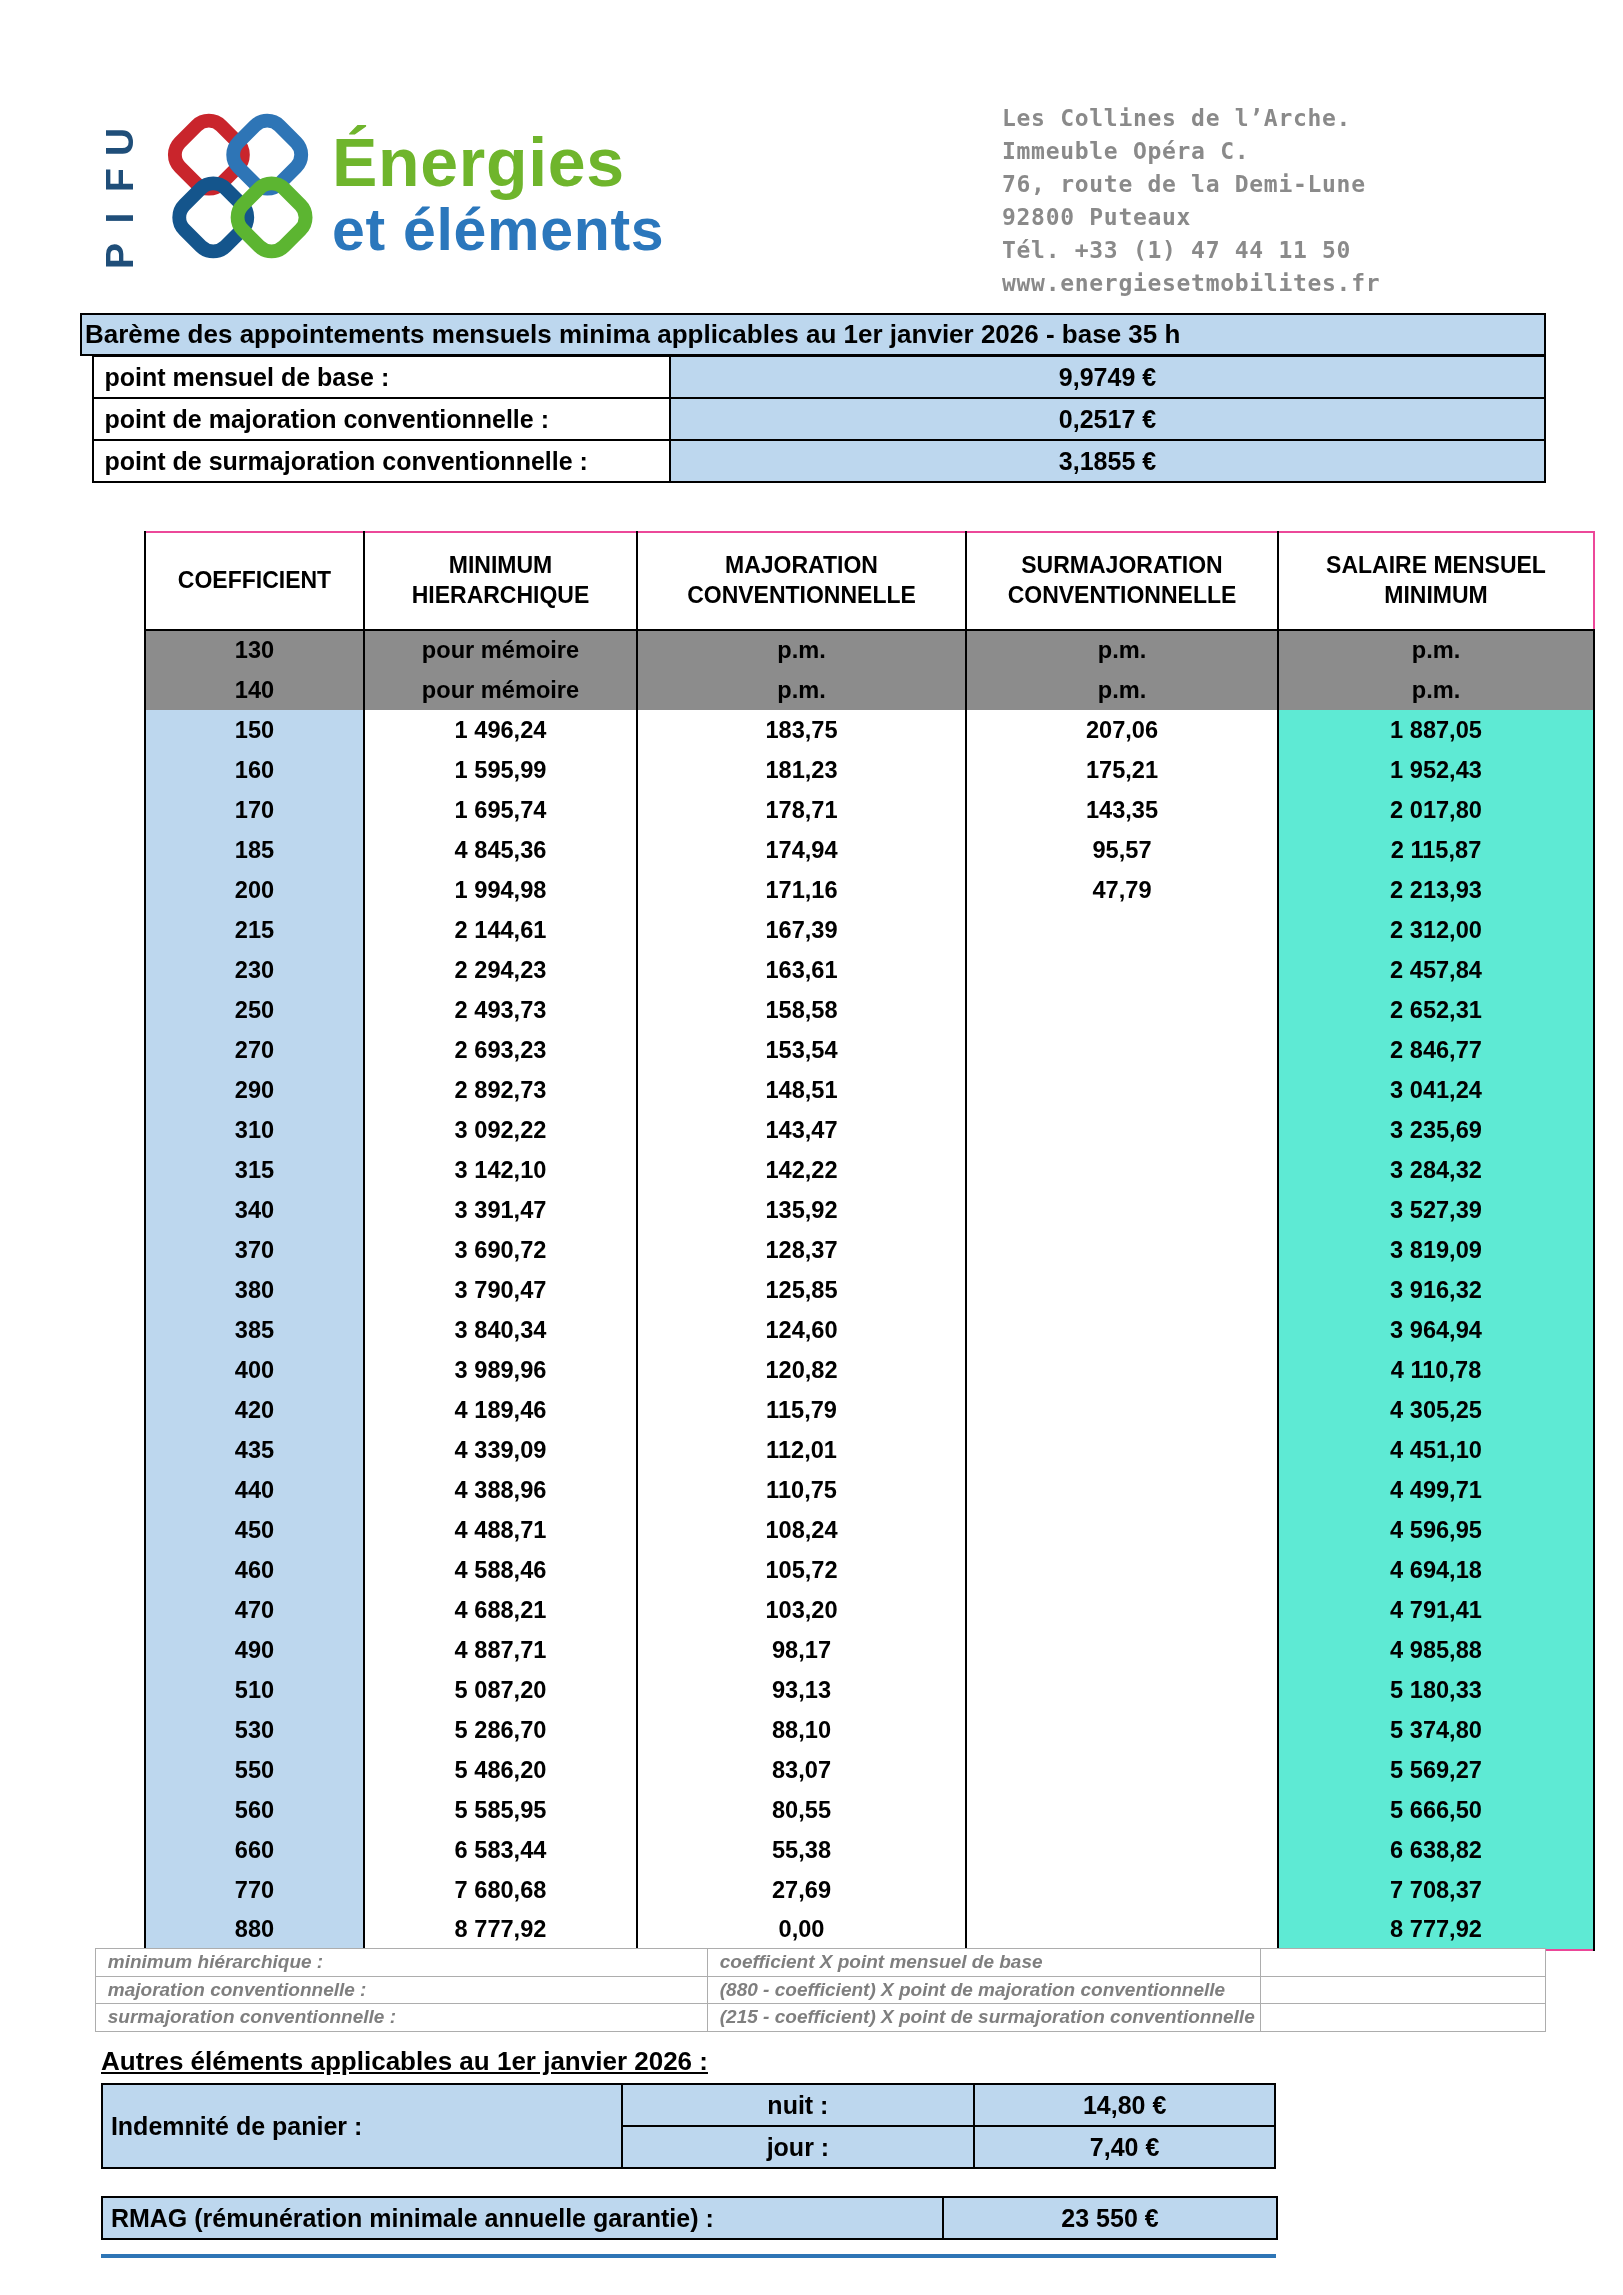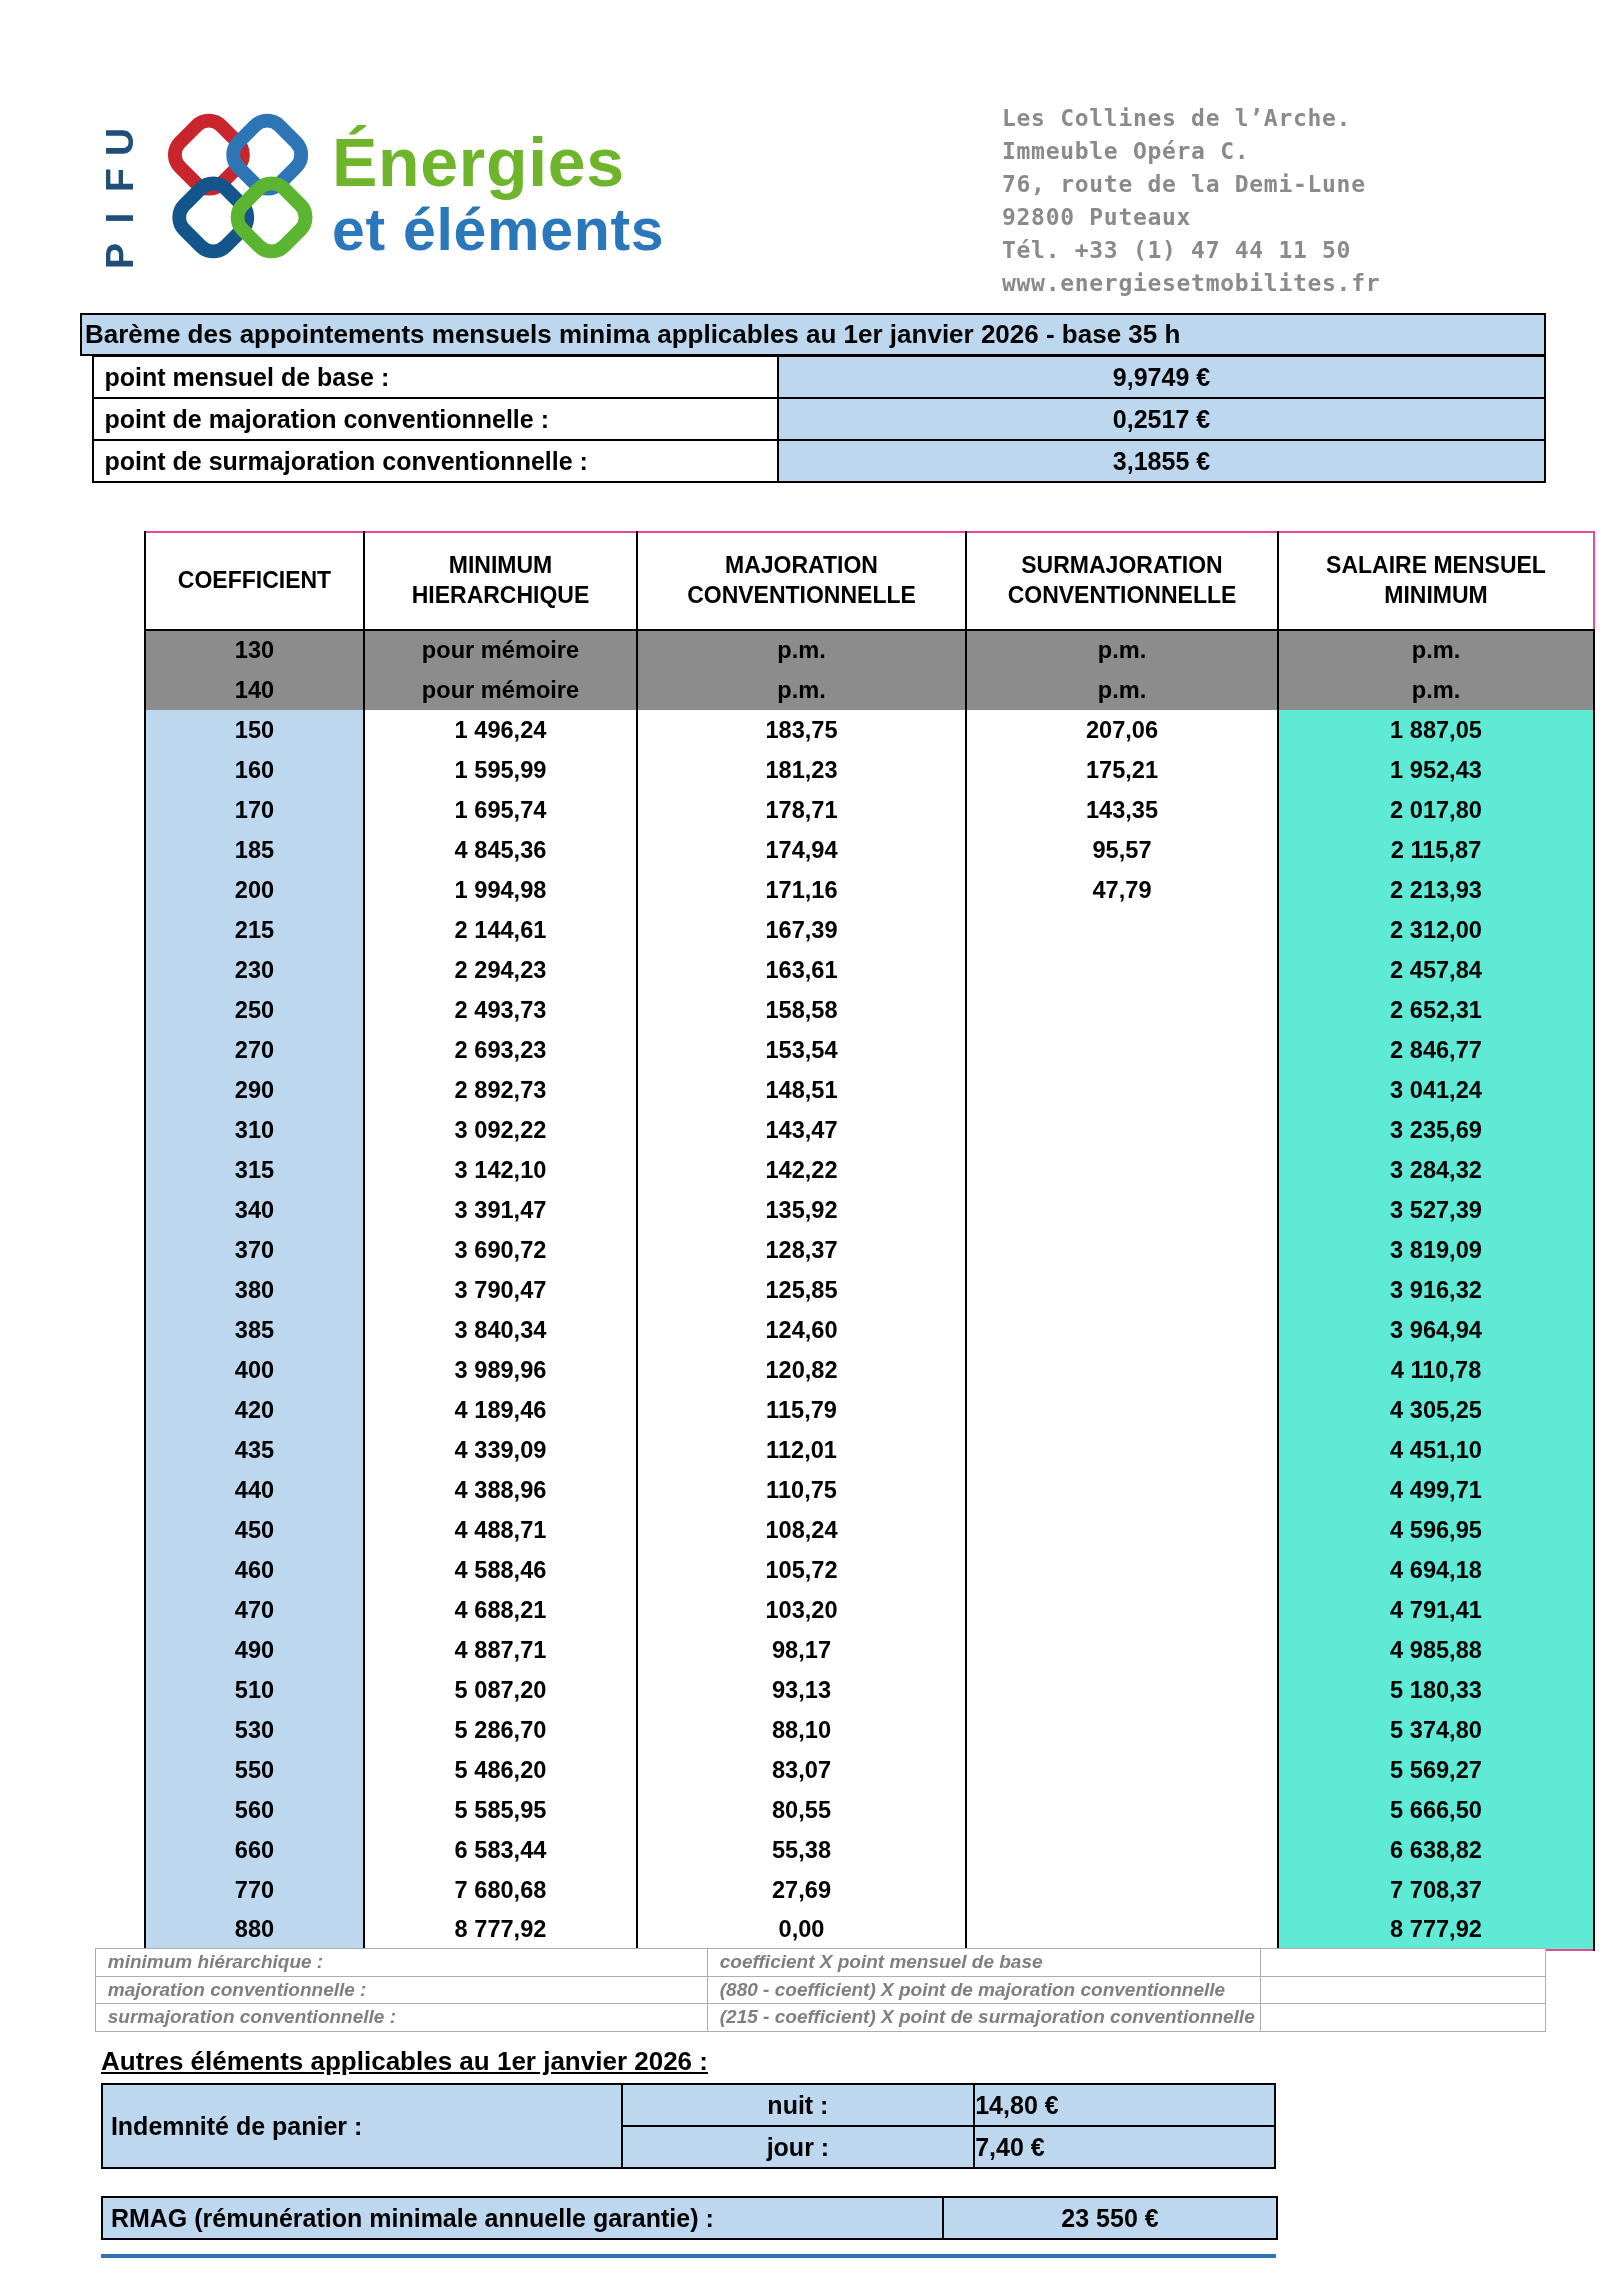--- a/index.html
+++ b/index.html
@@ -39,21 +39,21 @@
     font-size: 26px; font-weight: bold; line-height: 39px; padding-left: 3px;
   }
   .points-table {
     position: absolute; left: 92px; top: 355px;
     width: 1454px; border-collapse: collapse; table-layout: fixed;
   }
   .points-table td {
     border: 2px solid #000; height: 42px;
     font-size: 25px; font-weight: bold; vertical-align: middle;
   }
-  .points-table td.lbl { width: 685px; background: #fff; padding-left: 10.5px; }
+  .points-table td.lbl { width: 577px; background: #fff; padding-left: 10.5px; }
   .points-table td.val { background: #BDD7EE; text-align: center; }
 
   
   .main-table {
     position: absolute; left: 110px; top: 531px; width: 1449px;
     border-collapse: collapse; table-layout: fixed; border: 2px solid #ec4899; margin-left: 34px;
   }
   .main-table th {
     border-left: 2px solid #000; border-bottom: 2px solid #000;
     height: 98px; background: #fff;
@@ -88,21 +88,21 @@
   .panier-table {
     position: absolute; left: 101px; top: 2083px; width: 1175px;
     border-collapse: collapse; table-layout: fixed;
   }
   .panier-table td {
     border: 2px solid #000; background: #BDD7EE; height: 42px;
     font-size: 25px; font-weight: bold; vertical-align: middle;
   }
   .panier-label { width: 501px; padding-left: 7.9px; }
   .panier-key   { width: 340px; text-align: center; }
-  .panier-val   { width: 290px; text-align: left; }
+  .panier-val   { width: 290px; text-align: center; }
 
   .rmag-table {
     position: absolute; left: 101px; top: 2196px; width: 1175px;
     border-collapse: collapse; table-layout: fixed;
   }
   .rmag-table td {
     border: 2px solid #000; background: #BDD7EE; height: 42px;
     font-size: 25px; font-weight: bold; vertical-align: middle;
   }
   .rmag-label { width: 841px; padding-left: 7.9px; }

